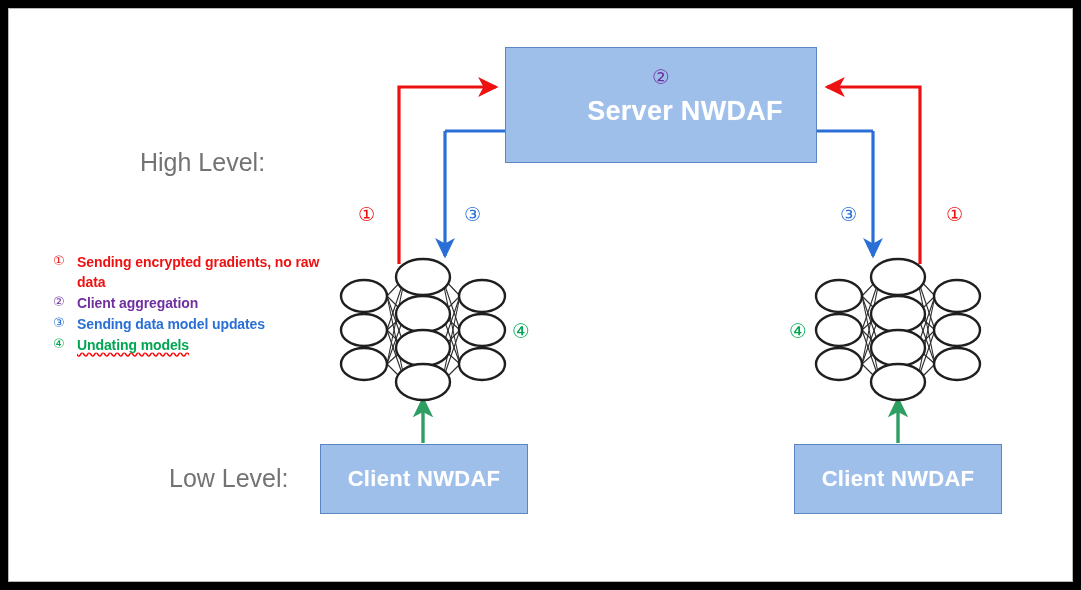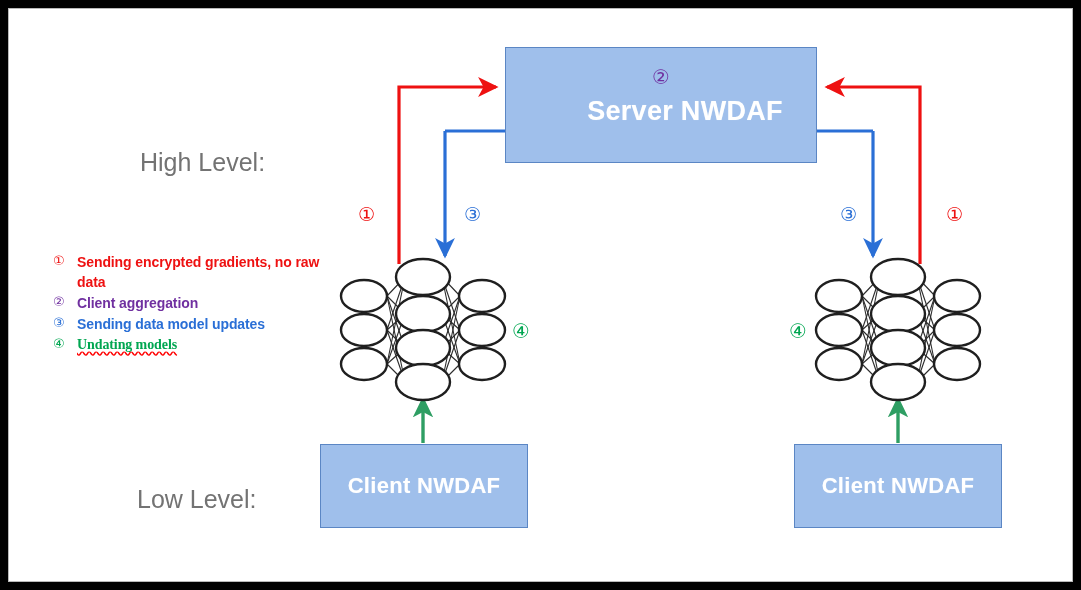--- a/index.html
+++ b/index.html
@@ -58,39 +58,39 @@
     width: 312px;
     height: 116px;
     padding-left: 48px;
   }
   #server-label {
     font-size: 27px;
     margin-top: 12px;
   }
   .client-box {
     width: 208px;
-    height: 84px;
+    height: 70px;
     top: 435px;
   }
   #client-box-left  { left: 311px; }
   #client-box-right { left: 785px; }
   .client-label {
     font-size: 22px;
   }
 
   
   .level-heading {
     position: absolute;
     font-size: 25px;
     font-weight: normal;
     color: #737373;
     white-space: nowrap;
   }
   #high-level-heading { left: 131px; top: 139px; }
-  #low-level-heading  { left: 128px; top: 455px; margin-top: 21px; }
+  #low-level-heading  { left: 160px; top: 455px; }
 
   
   .step-marker {
     position: absolute;
     font-size: 19px;
     line-height: 1;
     font-family: "DejaVu Sans", sans-serif;
     white-space: nowrap;
   }
   .m-red    { color: #ee1111; }
@@ -133,21 +133,20 @@
     letter-spacing: -0.1px;
   }
   .t-red    { color: #ee1111; }
   .t-blue   { color: #2a6fd6; }
   .t-purple { color: #7030a0; }
   .t-green  { color: #00a651; }
   .spell-error {
     text-decoration: underline wavy #ff0000;
     text-decoration-skip-ink: none;
     text-underline-offset: 2px;
-    font-family: Liberation Serif, serif;
   }
 </style>
 </head>
 <body>
 
 <div id="canvas">
   <div id="inner">
 
     <svg id="svg-layer" viewBox="0 0 1081 590">
       <defs>

